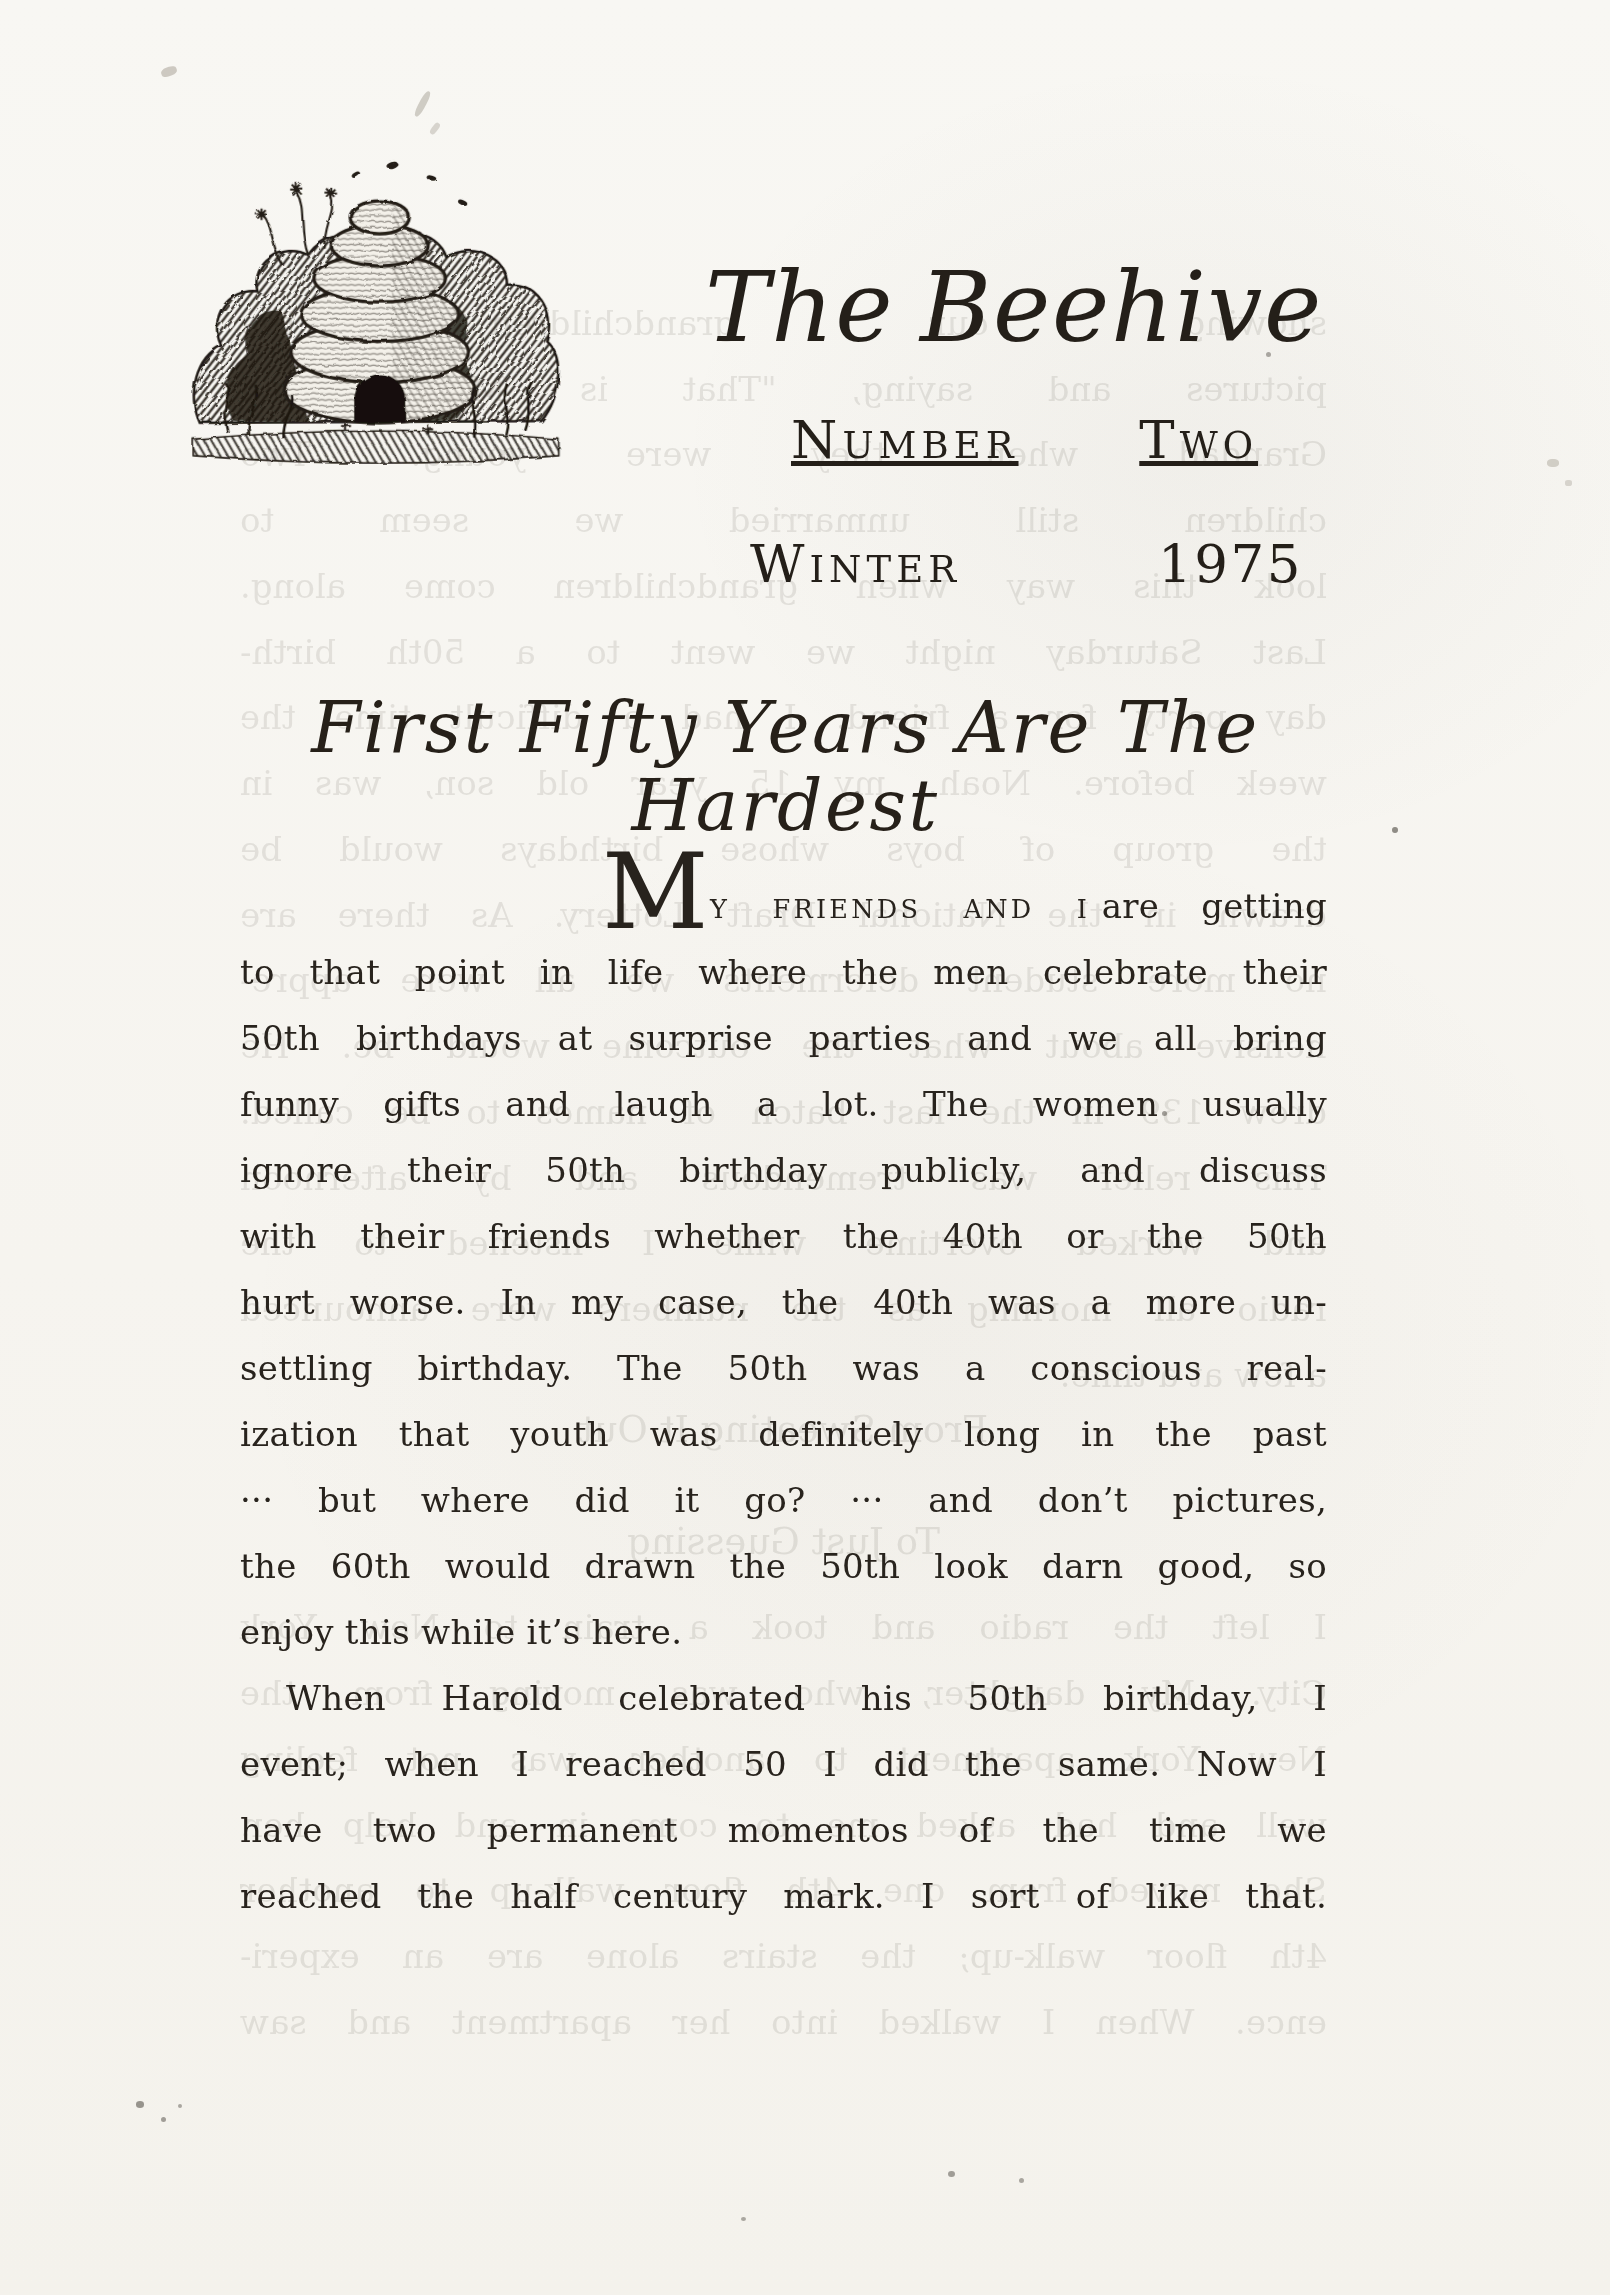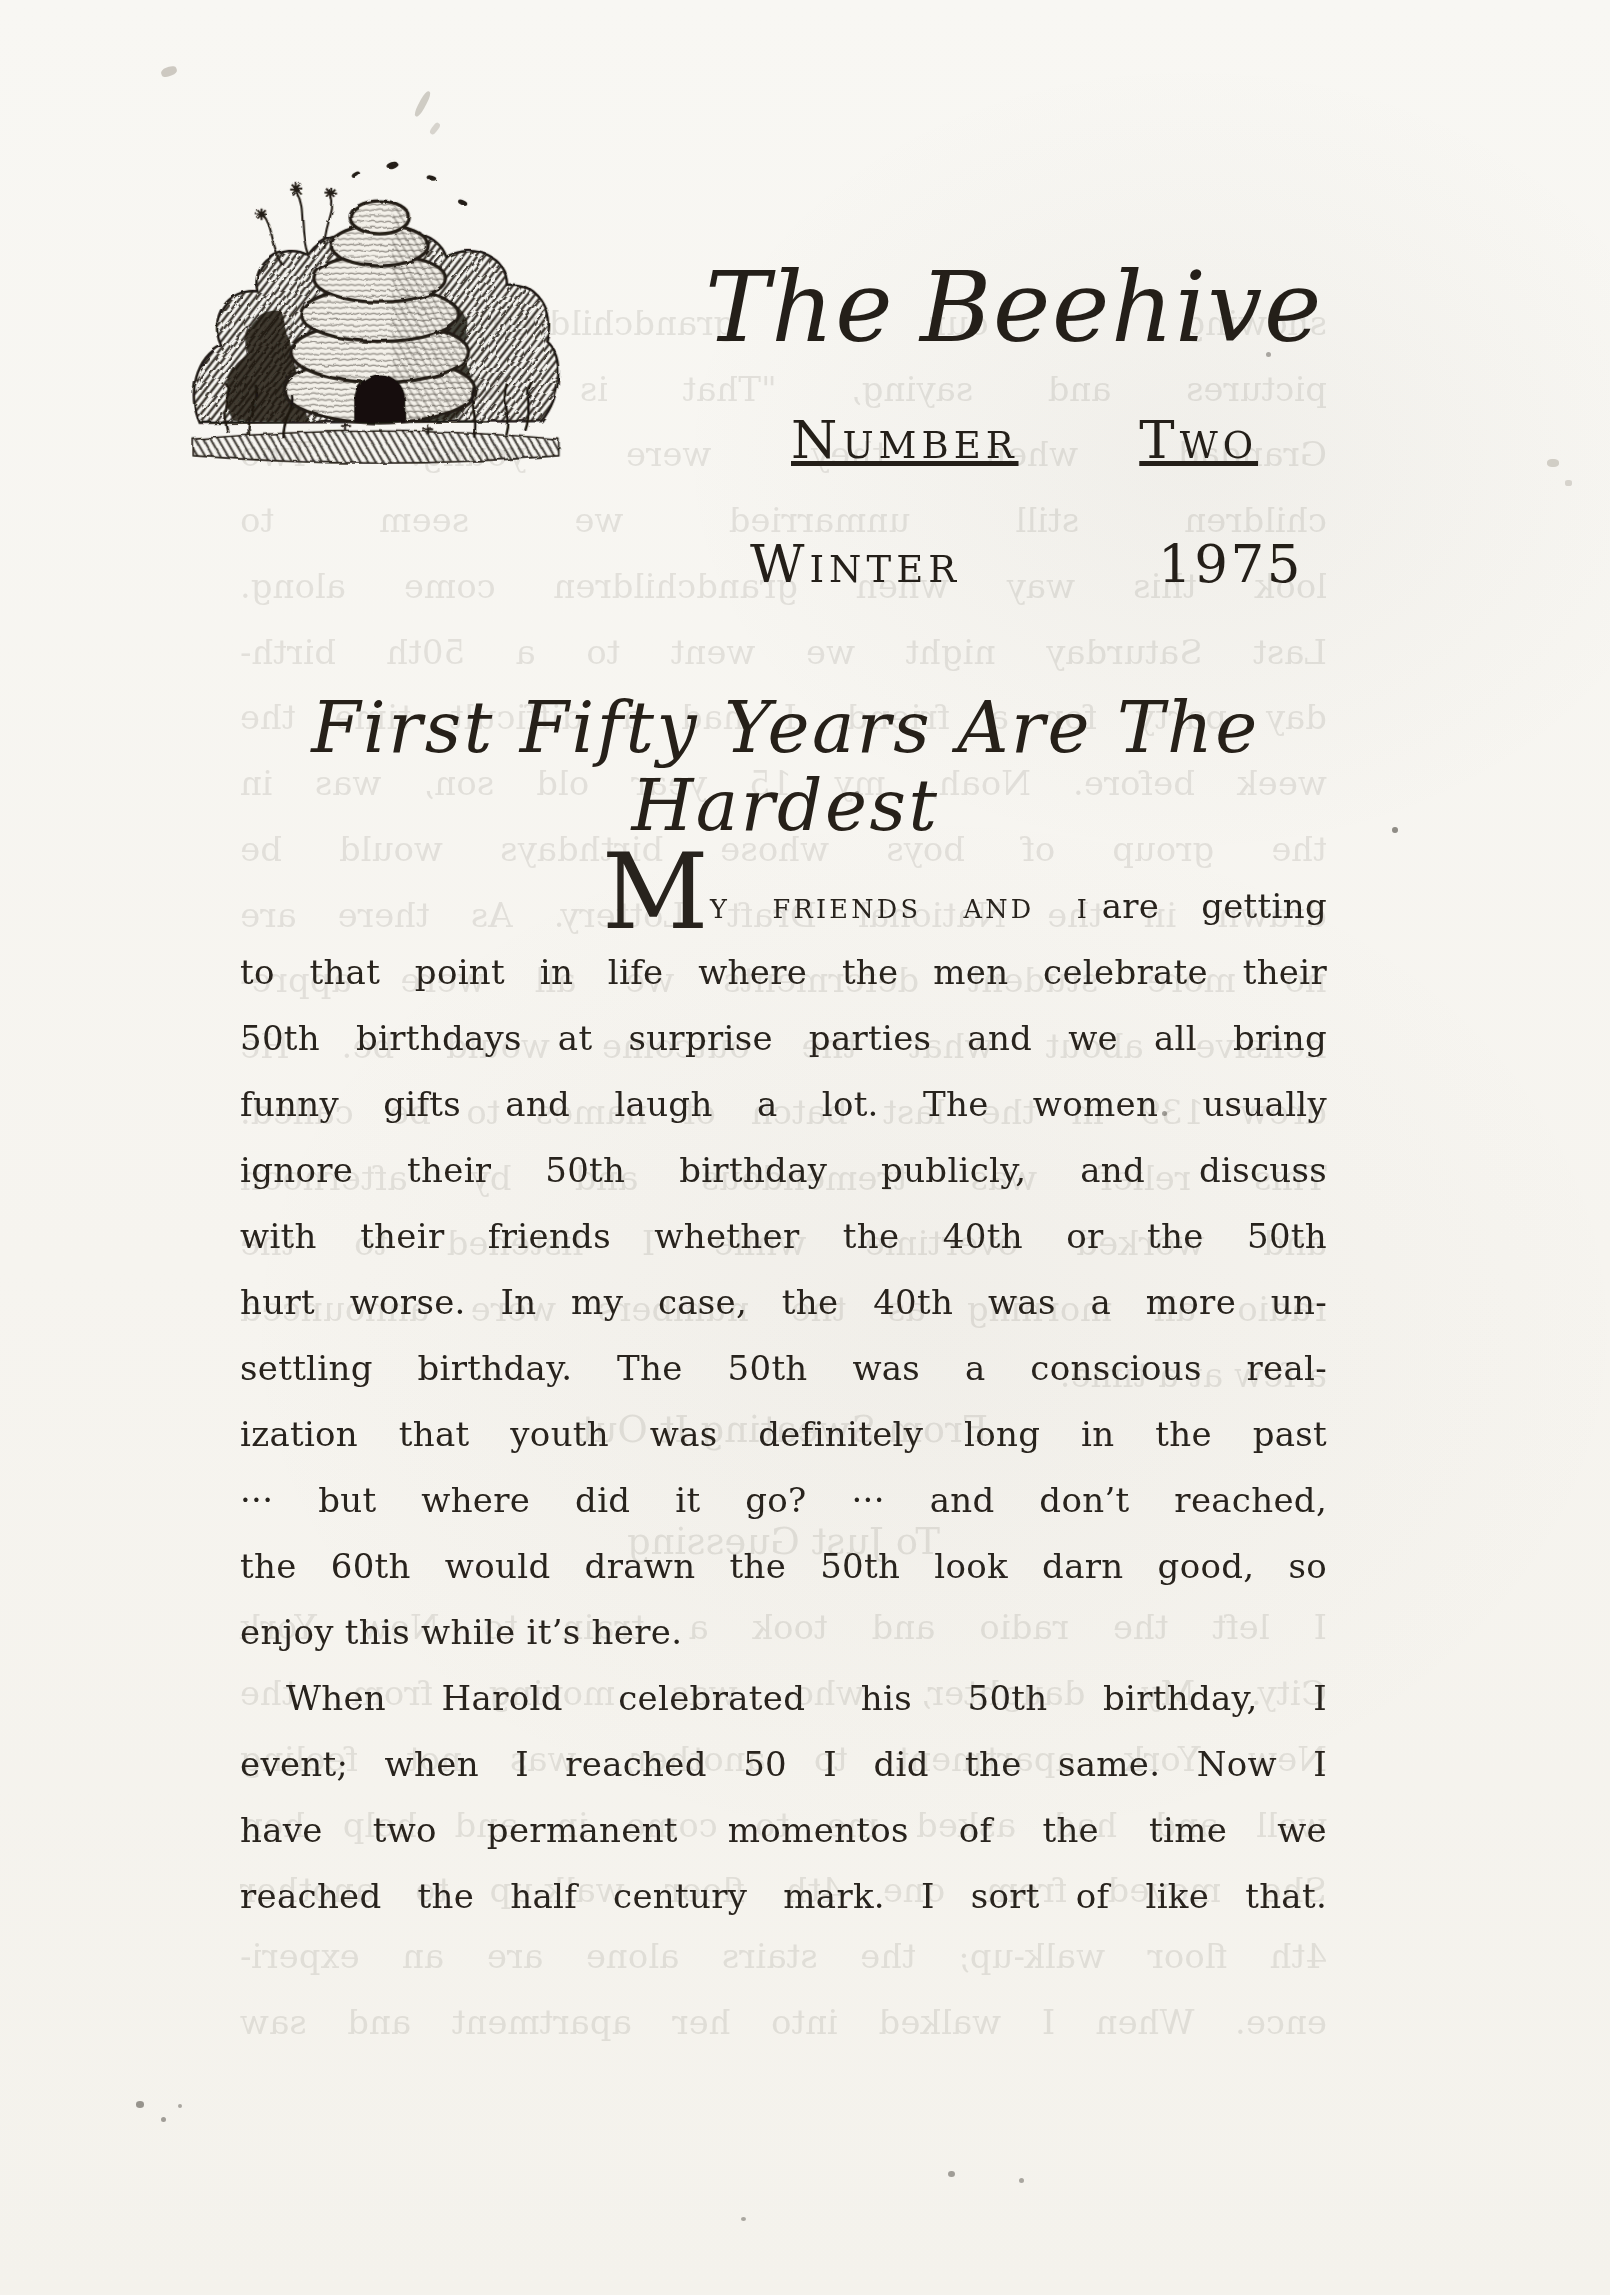--- a/index.html
+++ b/index.html
@@ -193,21 +193,21 @@
     </div>
     <div>
         <div class="bl">to that point in life where the men celebrate their</div>
         <div class="bl">50th birthdays at surprise parties and we all bring</div>
         <div class="bl">funny gifts and laugh a lot. The women usually</div>
         <div class="bl">ignore their 50th birthday publicly, and discuss</div>
         <div class="bl">with their friends whether the 40th or the 50th</div>
         <div class="bl">hurt worse. In my case, the 40th was a more un-</div>
         <div class="bl">settling birthday. The 50th was a conscious real-</div>
         <div class="bl">ization that youth was definitely long in the past</div>
-        <div class="bl">··· but where did it go? ··· and don’t reached,</div>
+        <div class="bl">··· but where did it go? ··· and don’t pictures,</div>
         <div class="bl">the 60th would drawn the 50th look darn good, so</div>
         <div class="bl noj">enjoy this while it’s here.</div>
         <div class="bl ind">When Harold celebrated his 50th birthday, I</div>
         <div class="bl">event; when I reached 50 I did the same. Now I</div>
         <div class="bl">have two permanent momentos of the time we</div>
         <div class="bl">reached the half century mark. I sort of like that.</div>
       </div>
   </div>
 
   <div class="specks">

